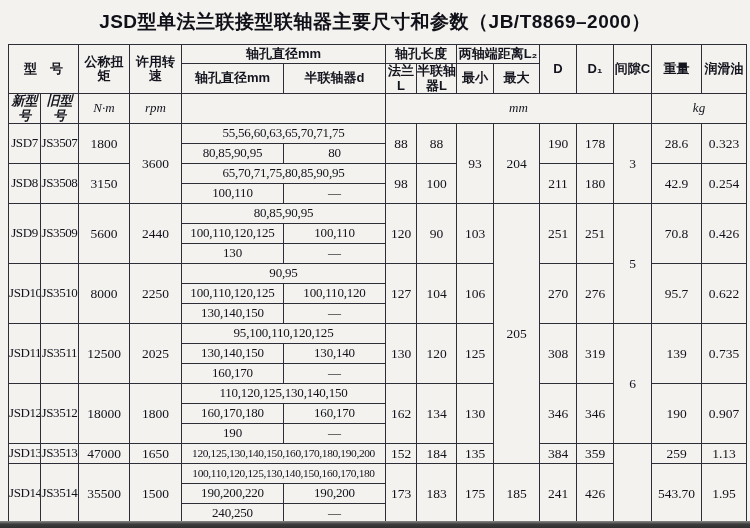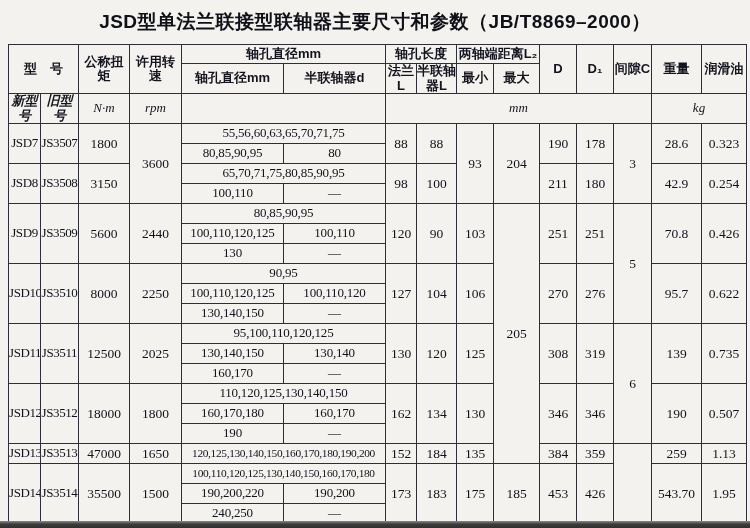--- a/index.html
+++ b/index.html
@@ -236,21 +236,21 @@
     <td rowspan="3" class="model">JS3512</td>
     <td rowspan="3">18000</td>
     <td rowspan="3">1800</td>
     <td colspan="2" class="bore">110,120,125,130,140,150</td>
     <td rowspan="3">162</td>
     <td rowspan="3">134</td>
     <td rowspan="3">130</td>
     <td rowspan="3">346</td>
     <td rowspan="3">346</td>
     <td rowspan="3">190</td>
-    <td rowspan="3">0.507</td>
+    <td rowspan="3">0.907</td>
   </tr>
   <tr class="dr">
     <td class="bore">160,170,180</td>
     <td class="bore">160,170</td>
   </tr>
   <tr class="dr">
     <td class="bore">190</td>
     <td class="bore">—</td>
   </tr>
 
@@ -273,21 +273,21 @@
   <tr class="dr">
     <td rowspan="3" class="model">JSD14</td>
     <td rowspan="3" class="model">JS3514</td>
     <td rowspan="3">35500</td>
     <td rowspan="3">1500</td>
     <td colspan="2" class="bore xl">100,110,120,125,130,140,150,160,170,180</td>
     <td rowspan="3">173</td>
     <td rowspan="3">183</td>
     <td rowspan="3">175</td>
     <td rowspan="3">185</td>
-    <td rowspan="3">453</td>
+    <td rowspan="3">241</td>
     <td rowspan="3">426</td>
     <td rowspan="3">543.70</td>
     <td rowspan="3">1.95</td>
   </tr>
   <tr class="dr">
     <td class="bore">190,200,220</td>
     <td class="bore">190,200</td>
   </tr>
   <tr class="dr">
     <td class="bore">240,250</td>

